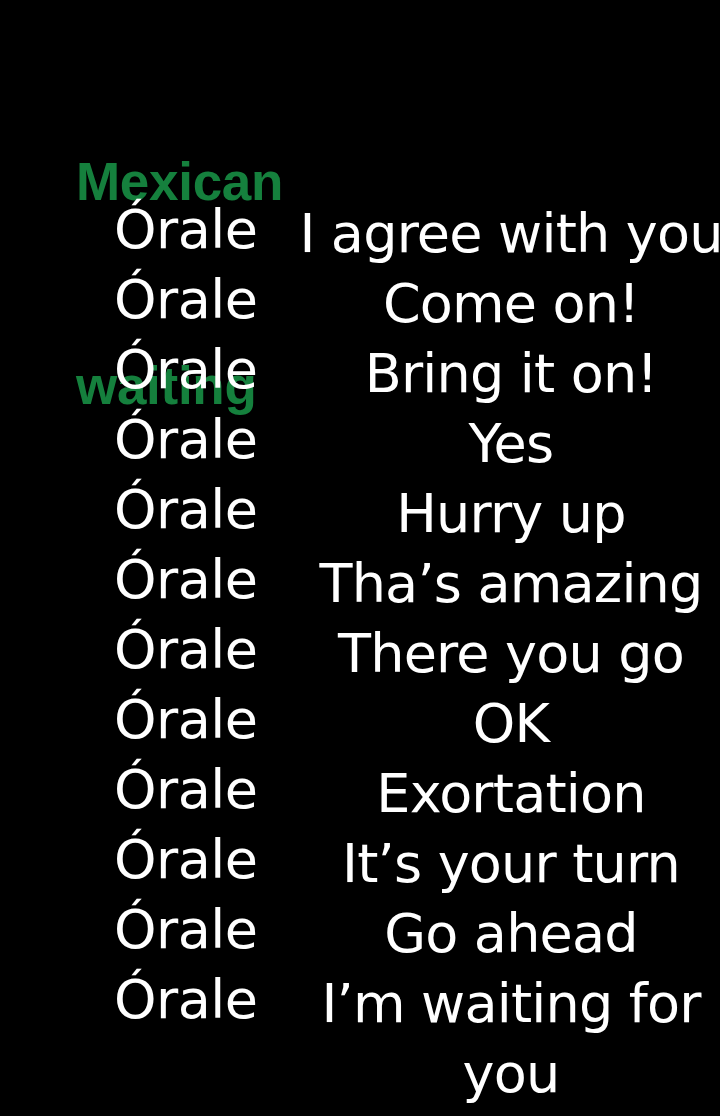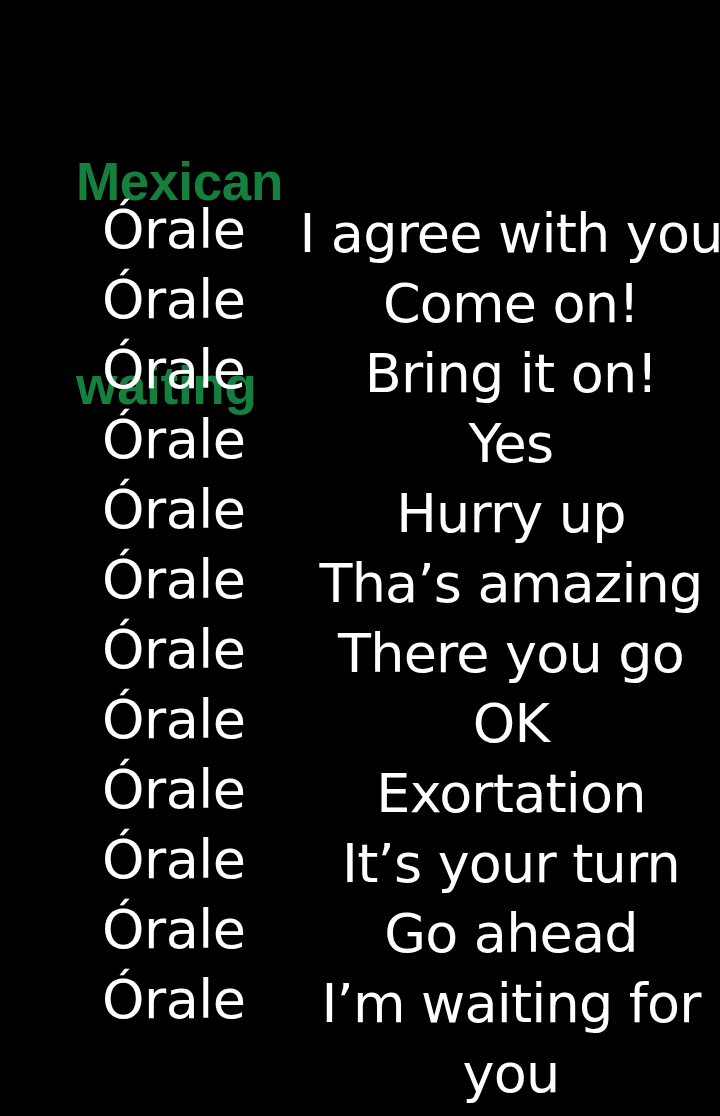--- a/index.html
+++ b/index.html
@@ -68,21 +68,21 @@
     width: 720px;
   }
 
   .row {
     position: relative;
     height: 70px;
   }
 
   .cell-es {
     position: absolute;
-    left: 102px;
+    left: 114px;
     top: 0;
     font-size: 54px;
     line-height: 62px;
     letter-spacing: -0.5px;
     text-align: left;
     white-space: pre;
   }
 
   .cell-en {
     position: absolute;

